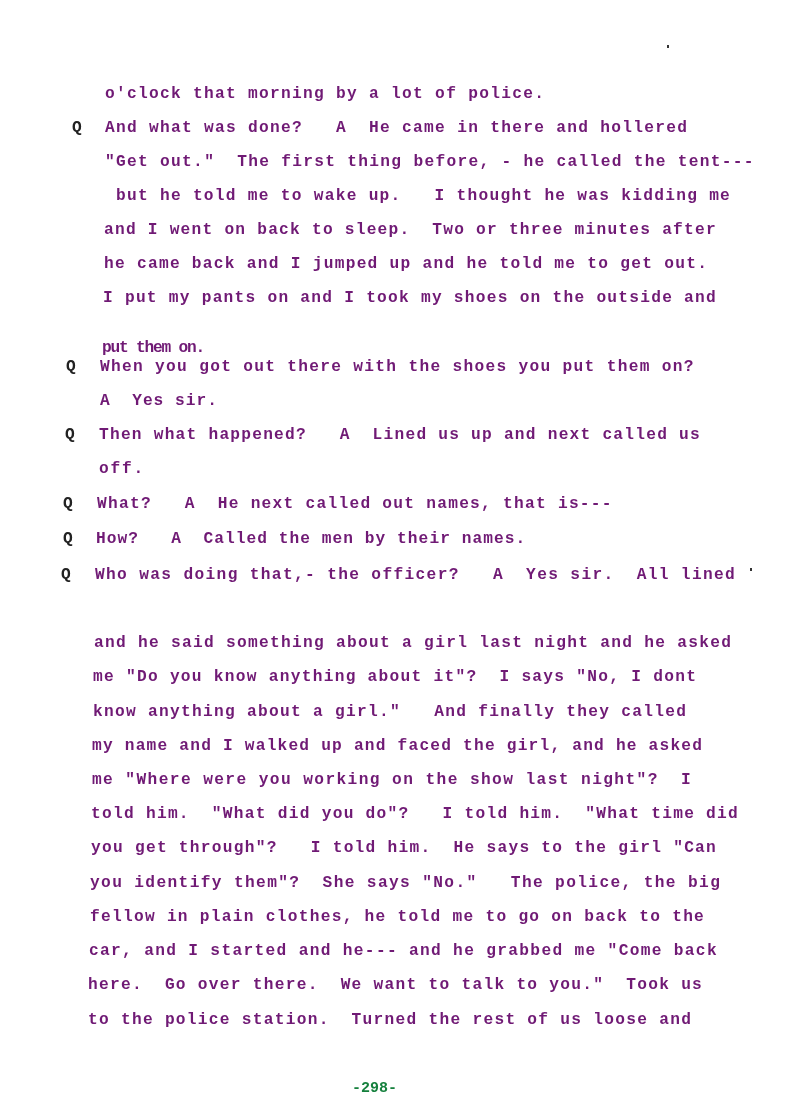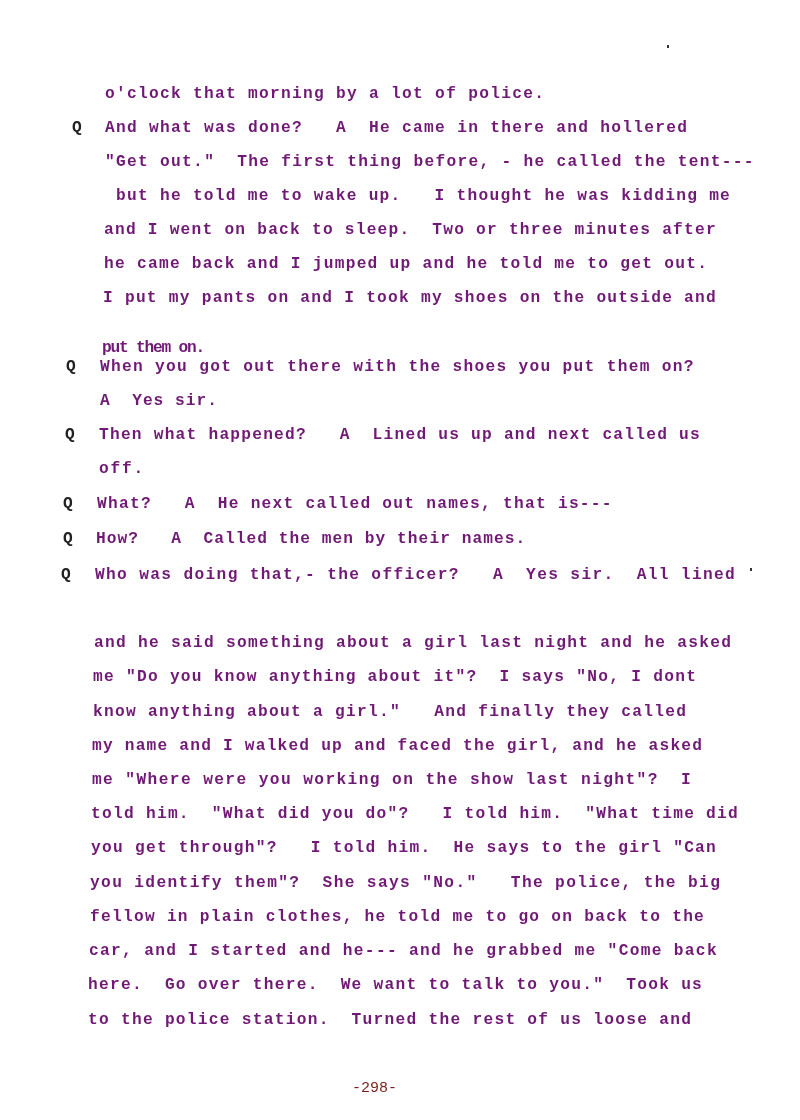--- a/index.html
+++ b/index.html
@@ -35,22 +35,22 @@
       line-height: 20px;
       font-weight: bold;
       color: #222;
     }
     .page-number {
       position: absolute;
       left: 352px;
       top: 1079px;
       font-size: 15px;
       line-height: 20px;
-      font-weight: normal;
-      color: #7f1d1d;
+      font-weight: bold;
+      color: #15803d;
       white-space: pre;
     }
     .speck {
       position: absolute;
       width: 2px;
       height: 3px;
       background: #333;
     }
   </style>
 </head>

